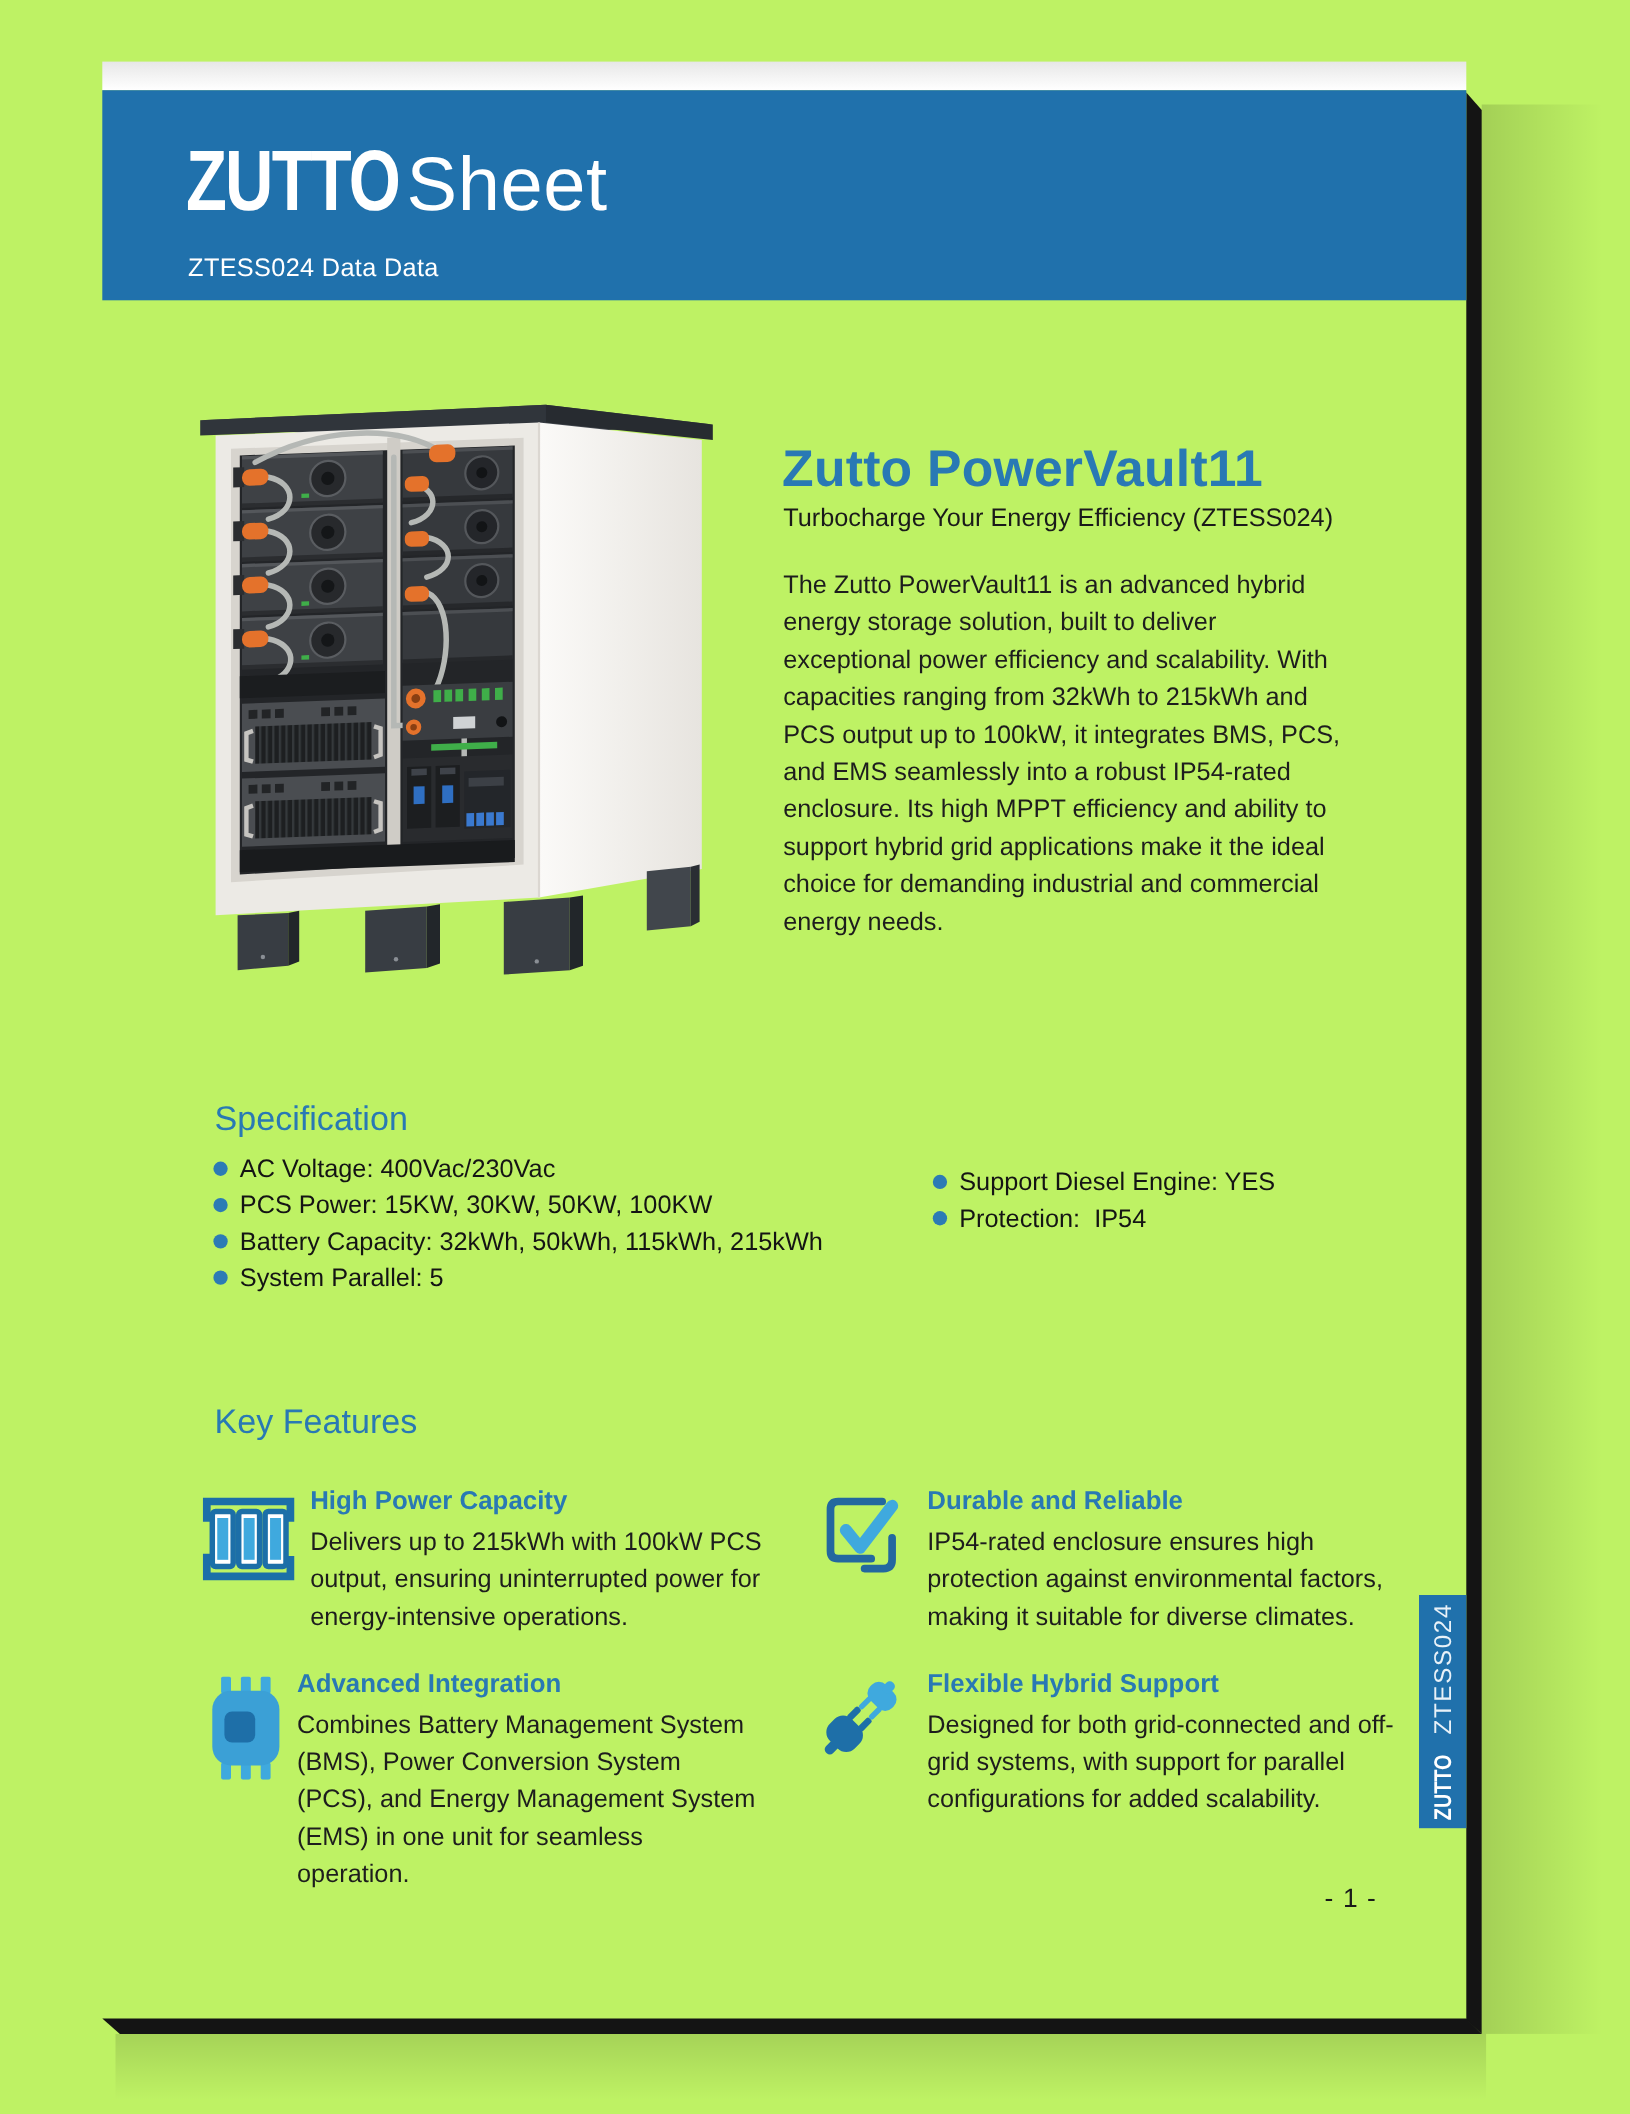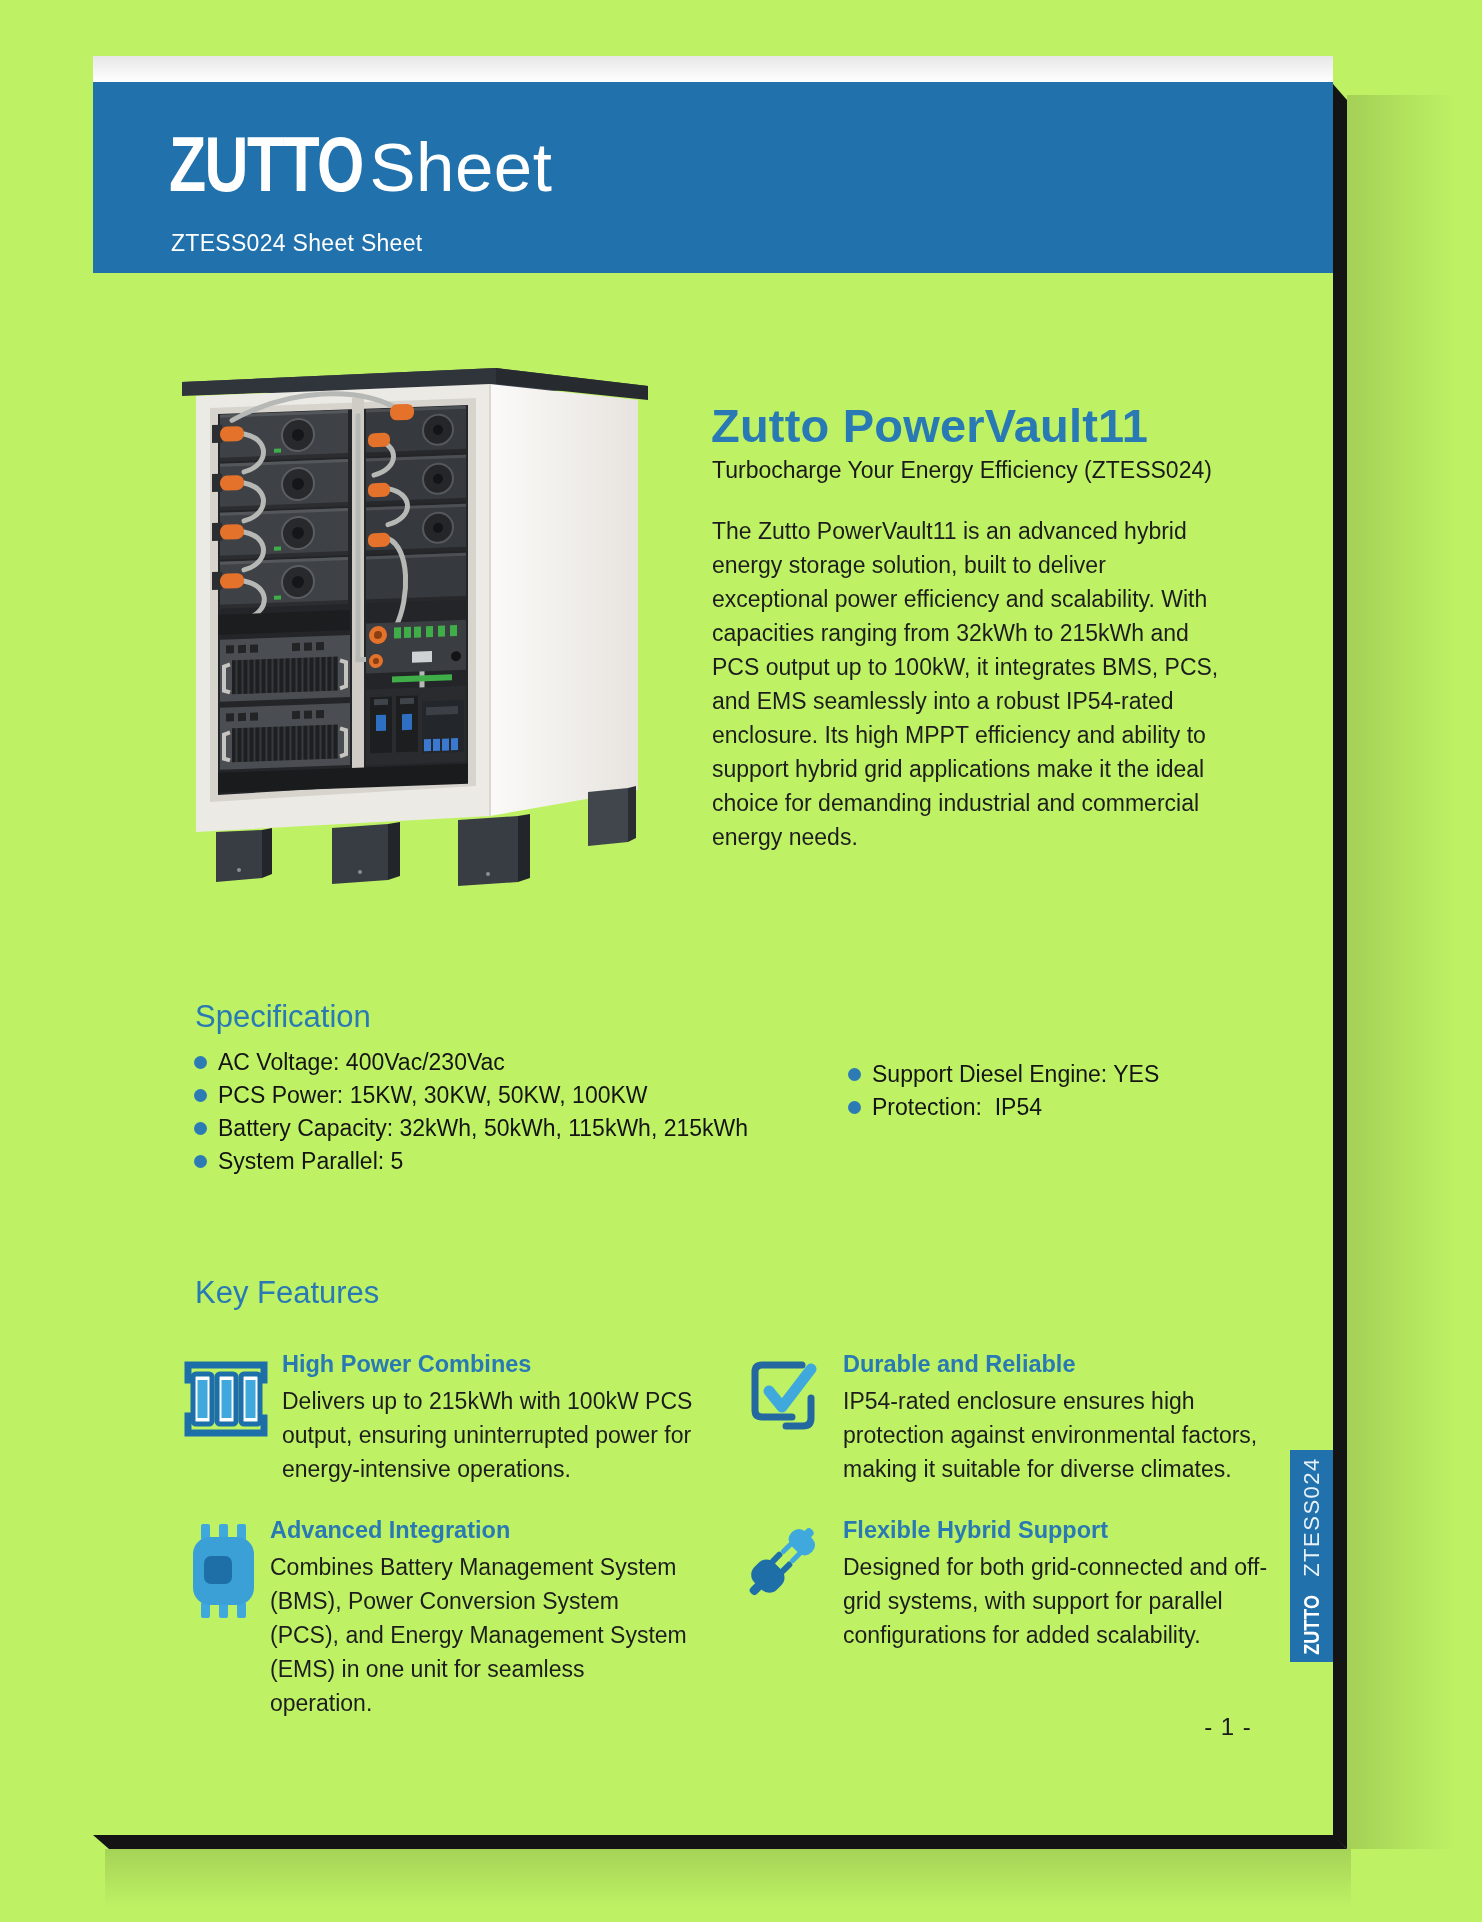--- a/index.html
+++ b/index.html
@@ -71,21 +71,21 @@
     <rect x="105" y="1849" width="1246" height="60" fill="url(#bsh)"></rect>
     <polygon points="1333,84 1347,100 1347,1849 1333,1836" fill="#141414"></polygon>
     <polygon points="93,1835 1333,1835 1347,1849 109,1849" fill="#141414"></polygon>
   </svg>
 
   <div class="abs banner">
     <div class="logo-line">
       <span class="brand-zutto">ZUTTO</span>
       <span class="brand-line">Sheet</span>
     </div>
-    <div class="banner-sub">ZTESS024 Sheet Sheet</div>
+    <div class="banner-sub">ZTESS024 Data Data</div>
   </div>
 
   <svg class="abs product-img" width="520" height="560" viewBox="0 0 520 560">
     <defs>
       <linearGradient id="sideGrad" x1="0" y1="0" x2="1" y2="0">
         <stop offset="0" stop-color="#fbfaf8"></stop>
           <stop offset="1" stop-color="#e7e4df"></stop>
       </linearGradient>
       <pattern id="vents" width="6" height="30" patternUnits="userSpaceOnUse">
         <rect width="6" height="30" fill="#1d1f21"></rect>
@@ -301,21 +301,21 @@
     <g>
       <rect x="13" y="18" width="19" height="50" rx="3" fill="#ffffff" stroke="#1C6FA8" stroke-width="5"></rect>
       <rect x="37" y="18" width="19" height="50" rx="3" fill="#ffffff" stroke="#1C6FA8" stroke-width="5"></rect>
       <rect x="61" y="18" width="19" height="50" rx="3" fill="#ffffff" stroke="#1C6FA8" stroke-width="5"></rect>
       <rect x="17.5" y="24" width="10" height="38" fill="#3FA9DE"></rect>
       <rect x="41.5" y="24" width="10" height="38" fill="#3FA9DE"></rect>
       <rect x="65.5" y="24" width="10" height="38" fill="#3FA9DE"></rect>
     </g>
   </svg>
   <div class="abs feature-text" style="left:282px;top:1350px;width:420px;">
-    <div class="feature-title">High Power Combines</div>
+    <div class="feature-title">High Power Capacity</div>
     <div class="feature-body">Delivers up to 215kWh with 100kW PCS output, ensuring uninterrupted power for energy-intensive operations.</div>
   </div>
 
   <svg class="abs feat-icon" style="left:744px;top:1352px;" width="78" height="84" viewBox="0 0 78 84">
     <path d="M58,13 H18 Q11,13 11,20 V58 Q11,65 18,65 H48" stroke="#23689F" stroke-width="7" fill="none" stroke-linecap="round"></path>
     <path d="M67,46 V66 Q67,74 59,74 H42" stroke="#23689F" stroke-width="7" fill="none" stroke-linecap="round"></path>
     <path d="M25,39 L38,55 L67,17" stroke="#3FA9DE" stroke-width="11" fill="none" stroke-linecap="round" stroke-linejoin="round"></path>
   </svg>
   <div class="abs feature-text" style="left:843px;top:1350px;width:440px;">
     <div class="feature-title">Durable and Reliable</div>

